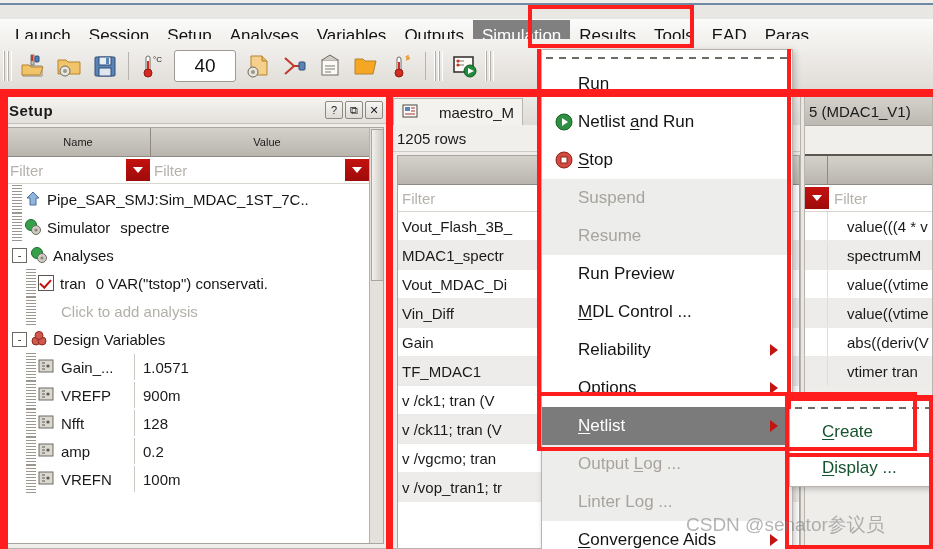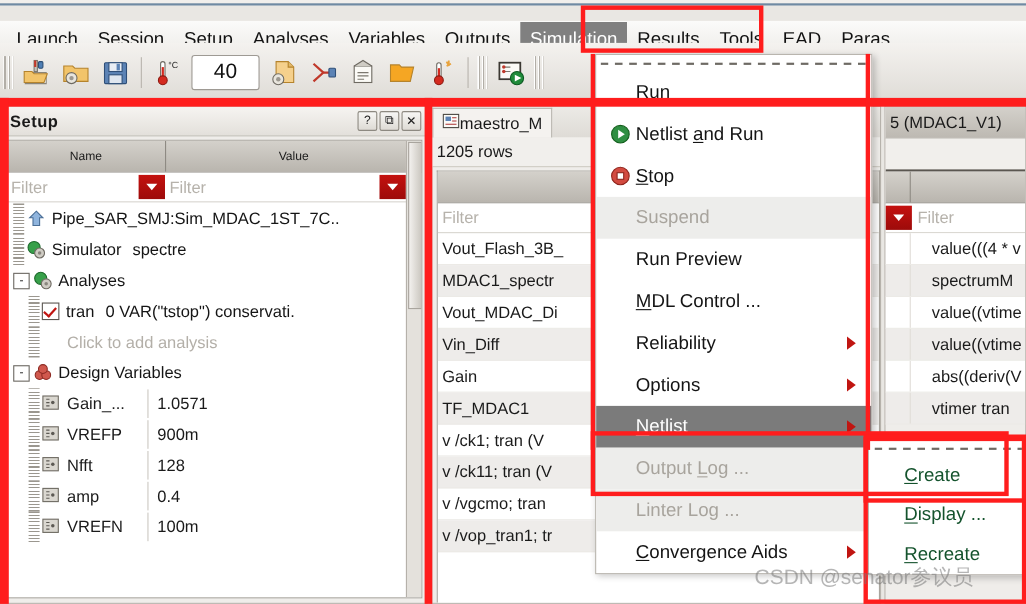--- a/index.html
+++ b/index.html
@@ -83,21 +83,21 @@
   .chk:after{content:"";position:absolute;left:3px;top:1px;width:5px;height:9px;border:solid #c01511;border-width:0 2px 2px 0;transform:rotate(42deg);}
   .sbar{position:absolute;right:0;top:0;width:13px;bottom:0;background:#e4e1dc;border-left:1px solid #b5b1aa;}
   .sthumb{position:absolute;left:1px;top:1px;width:11px;height:150px;background:linear-gradient(90deg,#f3f1ee,#cbc7c0);border:1px solid #a9a59e;}
 
   
   .mid{
     position:absolute;left:392px;top:96px;width:409px;height:453px;
     background:#efedea;border:1px solid #b9b5ae;box-sizing:border-box;overflow:hidden;
   }
   .tabstrip{height:28px;display:flex;align-items:flex-end;background:linear-gradient(#eceae6,#dedbd6);}
-  .tab{height:26px;display:flex;align-items:center;gap:0;padding:0 8px;background:#f4f2ef;
+  .tab{height:26px;display:flex;align-items:center;gap:21px;padding:0 8px;background:#f4f2ef;
        border:1px solid #b9b5ae;border-bottom:none;font-size:15px;white-space:nowrap;}
   .rowsbar{height:26px;display:flex;align-items:center;padding-left:4px;font-size:15px;
            background:#f1efec;border-bottom:1px solid #cfcbc4;}
   .grid{position:absolute;left:4px;top:58px;right:0;bottom:0;background:#fff;border:1px solid #a9a59e;border-bottom:none;box-sizing:border-box;overflow:hidden;}
   .ghead{height:28px;background:linear-gradient(#d4d1cb,#b9b5ae);border-bottom:1px solid #8e8a83;display:flex;align-items:center;justify-content:flex-end;padding-right:10px;font-size:15px;}
   .gfilter{height:26px;display:flex;align-items:center;border-bottom:1px solid #d8d5cf;background:#fff;}
   .gfilter .lbl{color:#b6b2ab;font-size:15px;padding-left:4px;}
   .grow{height:28px;display:flex;align-items:center;padding-left:4px;font-size:15px;white-space:nowrap;border-bottom:1px solid #eceae6;}
   .grow.alt{background:#eeecea;}
 
@@ -389,21 +389,21 @@
             <span class="dashline"></span>
             <span class="varname">
               <span class="ico"><svg width="16" height="16" viewBox="0 0 16 16">
                   <rect x="1" y="2" width="14" height="12" fill="#dad7d0" stroke="#6e6a62"></rect>
                   <path d="M4 5 H7 M4 8 H7 M4 11 H7" stroke="#5c5953"></path>
                   <circle cx="10" cy="8" r="1.6" fill="#5c5953"></circle>
                 </svg></span>
               <span>amp</span>
             </span>
             <span class="varsep"></span>
-            <span>0.4</span>
+            <span>0.2</span>
           </div>
           <div class="varrow">
             <span class="dashline"></span>
             <span class="varname">
               <span class="ico"><svg width="16" height="16" viewBox="0 0 16 16">
                   <rect x="1" y="2" width="14" height="12" fill="#dad7d0" stroke="#6e6a62"></rect>
                   <path d="M4 5 H7 M4 8 H7 M4 11 H7" stroke="#5c5953"></path>
                   <circle cx="10" cy="8" r="1.6" fill="#5c5953"></circle>
                 </svg></span>
               <span>VREFN</span>
@@ -540,20 +540,24 @@
               <circle cx="9" cy="9" r="8" fill="#d24a40" stroke="#8e241c"></circle>
               <rect x="6" y="6" width="6" height="6" fill="#ffffff" stroke="#8e241c"></rect>
             </svg>
           </span>
           <span><u style="text-underline-offset:2px">S</u>top</span>
         </div>
         <div class="mi disabled">
           <span class="gi"></span>
           <span>Suspend</span>
         </div>
+        <div class="mi disabled">
+          <span class="gi"></span>
+          <span>Resume</span>
+        </div>
         <div class="mi">
           <span class="gi"></span>
           <span>Run Preview</span>
         </div>
         <div class="mi">
           <span class="gi"></span>
           <span><u style="text-underline-offset:2px">M</u>DL Control ...</span>
         </div>
         <div class="mi">
           <span class="gi"></span>
@@ -587,23 +591,20 @@
   </div>
 
   <div class="submenu">
     <div class="tearoff2"></div>
     <div id="sub-menu-items">
         <div class="smi">
           <span><u style="text-underline-offset:2px">C</u>reate</span>
         </div>
         <div class="smi">
           <span><u style="text-underline-offset:2px">D</u>isplay ...</span>
-        </div>
-        <div class="smi">
-          <span><u style="text-underline-offset:2px">R</u>ecreate</span>
         </div>
       </div>
   </div>
 
   <div class="anno a-sim"></div>
   <div class="anno a-under"></div>
   <div class="anno a-left"></div>
   <div class="anno a-midl"></div>
   <div class="anno a-menuL"></div>
   <div class="anno a-menuR"></div>

